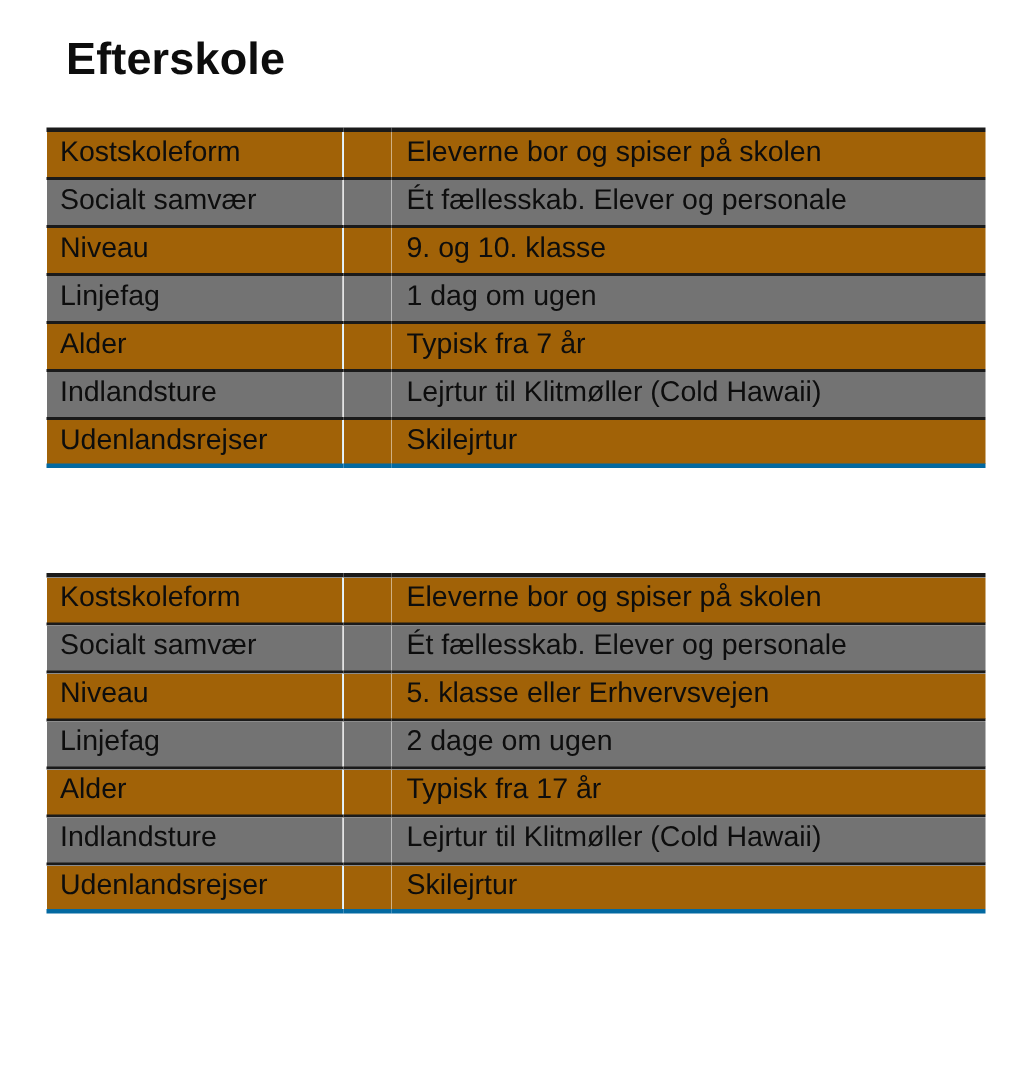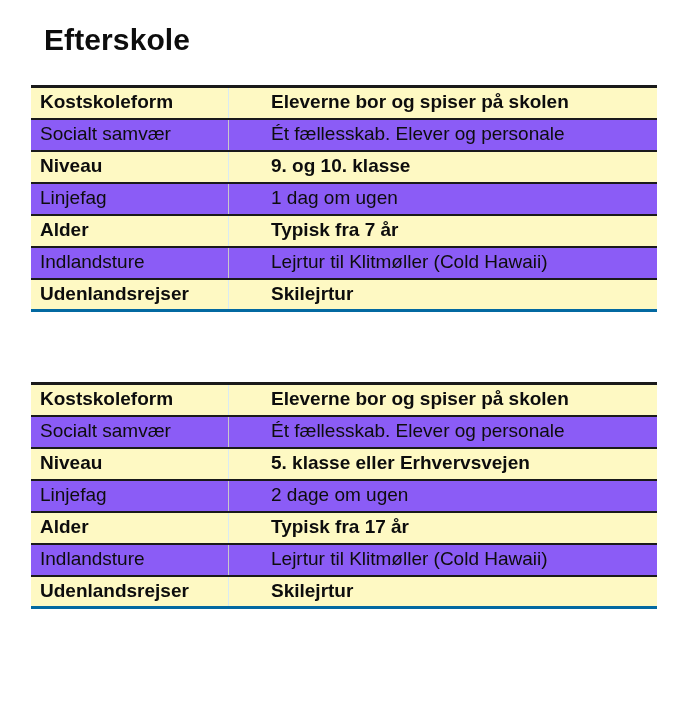--- a/index.html
+++ b/index.html
@@ -78,25 +78,24 @@
   }
   table.spec-table td.cell-gap {
     padding: 0;
   }
   table.spec-table td.cell-value {
     padding-left: 10px;
   }
 
   
   table.spec-table tr.row-tint td {
-    background: #fef9c3;
-    font-weight: bold;
+    background: #a16207;
   }
   table.spec-table tr.row-plain td {
-    background: #8b5cf6;
+    background: #737373;
   }
 
   
   table.spec-table tr.row-plain td.cell-gap {
     border-left: 1px solid #c9c9c9;
   }
   table.spec-table tr.row-tint td.cell-gap {
     border-left: 1px solid #d9ebf3;
   }
 

